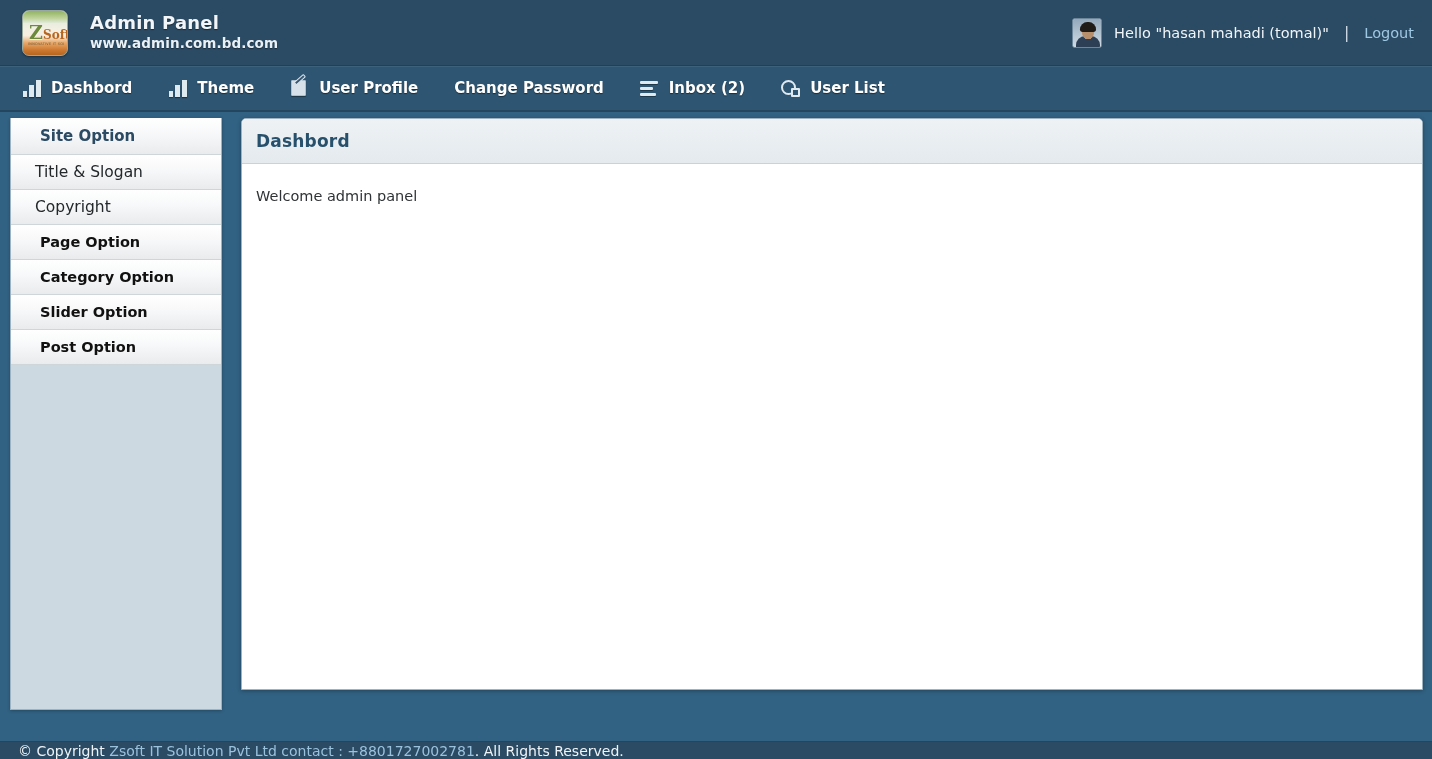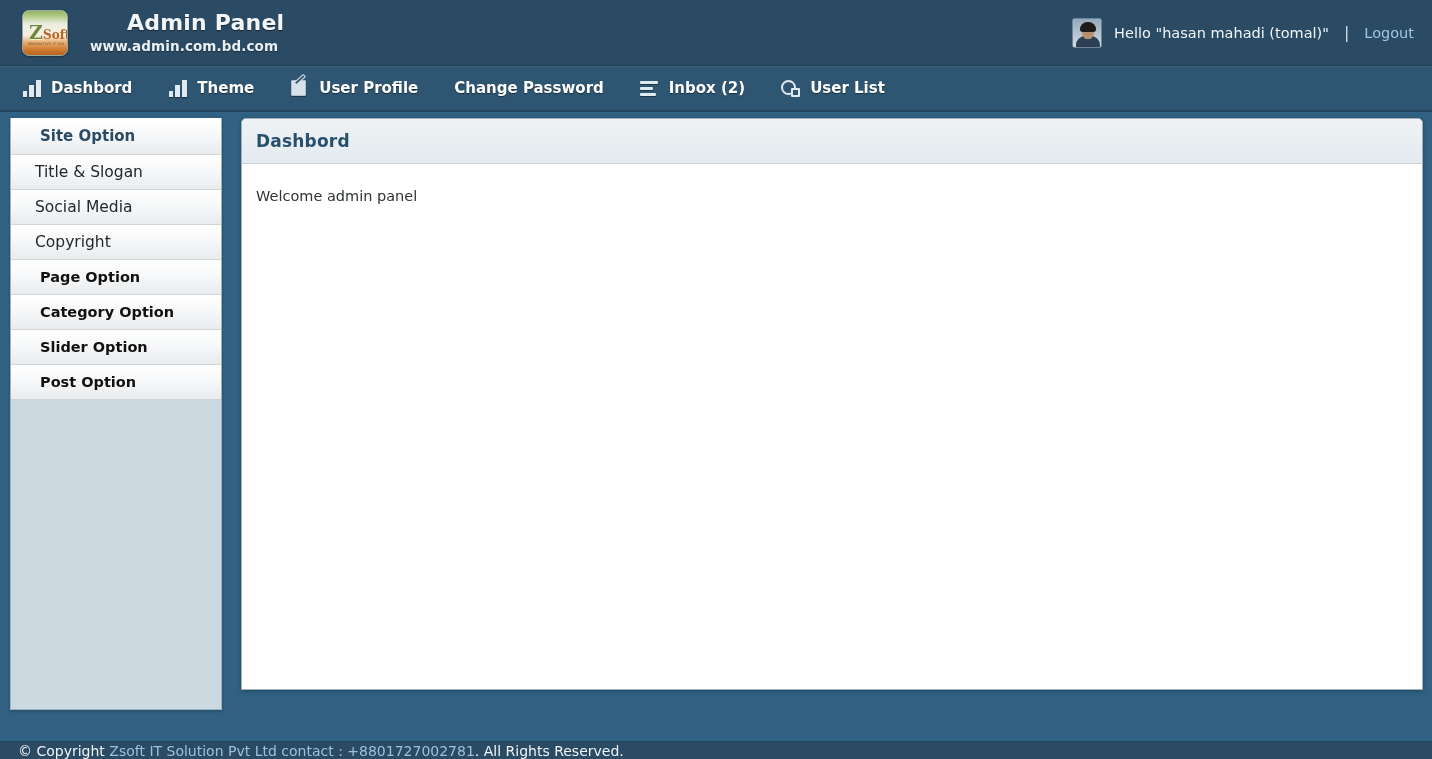--- a/index.html
+++ b/index.html
@@ -72,27 +72,26 @@
     left: 5px; top: 31px; right: 3px;
     font-size: 3.4px;
     color: #6a5a3a;
     letter-spacing: .3px;
     white-space: nowrap;
     overflow: hidden;
   }
 
   .brand-text { margin-left: 22px; }
   .brand-title {
-    font-size: 22px;
+    font-size: 18px;
     font-weight: bold;
     color: #f2f6f9;
     line-height: 1.05;
     letter-spacing: .2px;
     text-shadow: 0 1px 1px rgba(0,0,0,.45);
-    margin-left: 37px;
   }
   .brand-sub {
     font-size: 13.5px;
     font-weight: bold;
     color: #eaf1f6;
     margin-top: 3px;
     letter-spacing: .1px;
     text-shadow: 0 1px 1px rgba(0,0,0,.4);
   }
 
@@ -426,23 +425,20 @@
 <div class="page">
 
   <div class="sidebar">
     <div class="side-item header-item">
       <span>Site Option</span>
     </div>
     <div class="side-item sub">
       <span>Title &amp; Slogan</span>
     </div>
     <div class="side-item sub">
-      <span>Social Media</span>
-    </div>
-    <div class="side-item sub">
       <span>Copyright</span>
     </div>
     <div class="side-item group">
       <span>Page Option</span>
     </div>
     <div class="side-item group">
       <span>Category Option</span>
     </div>
     <div class="side-item group">
       <span>Slider Option</span>

